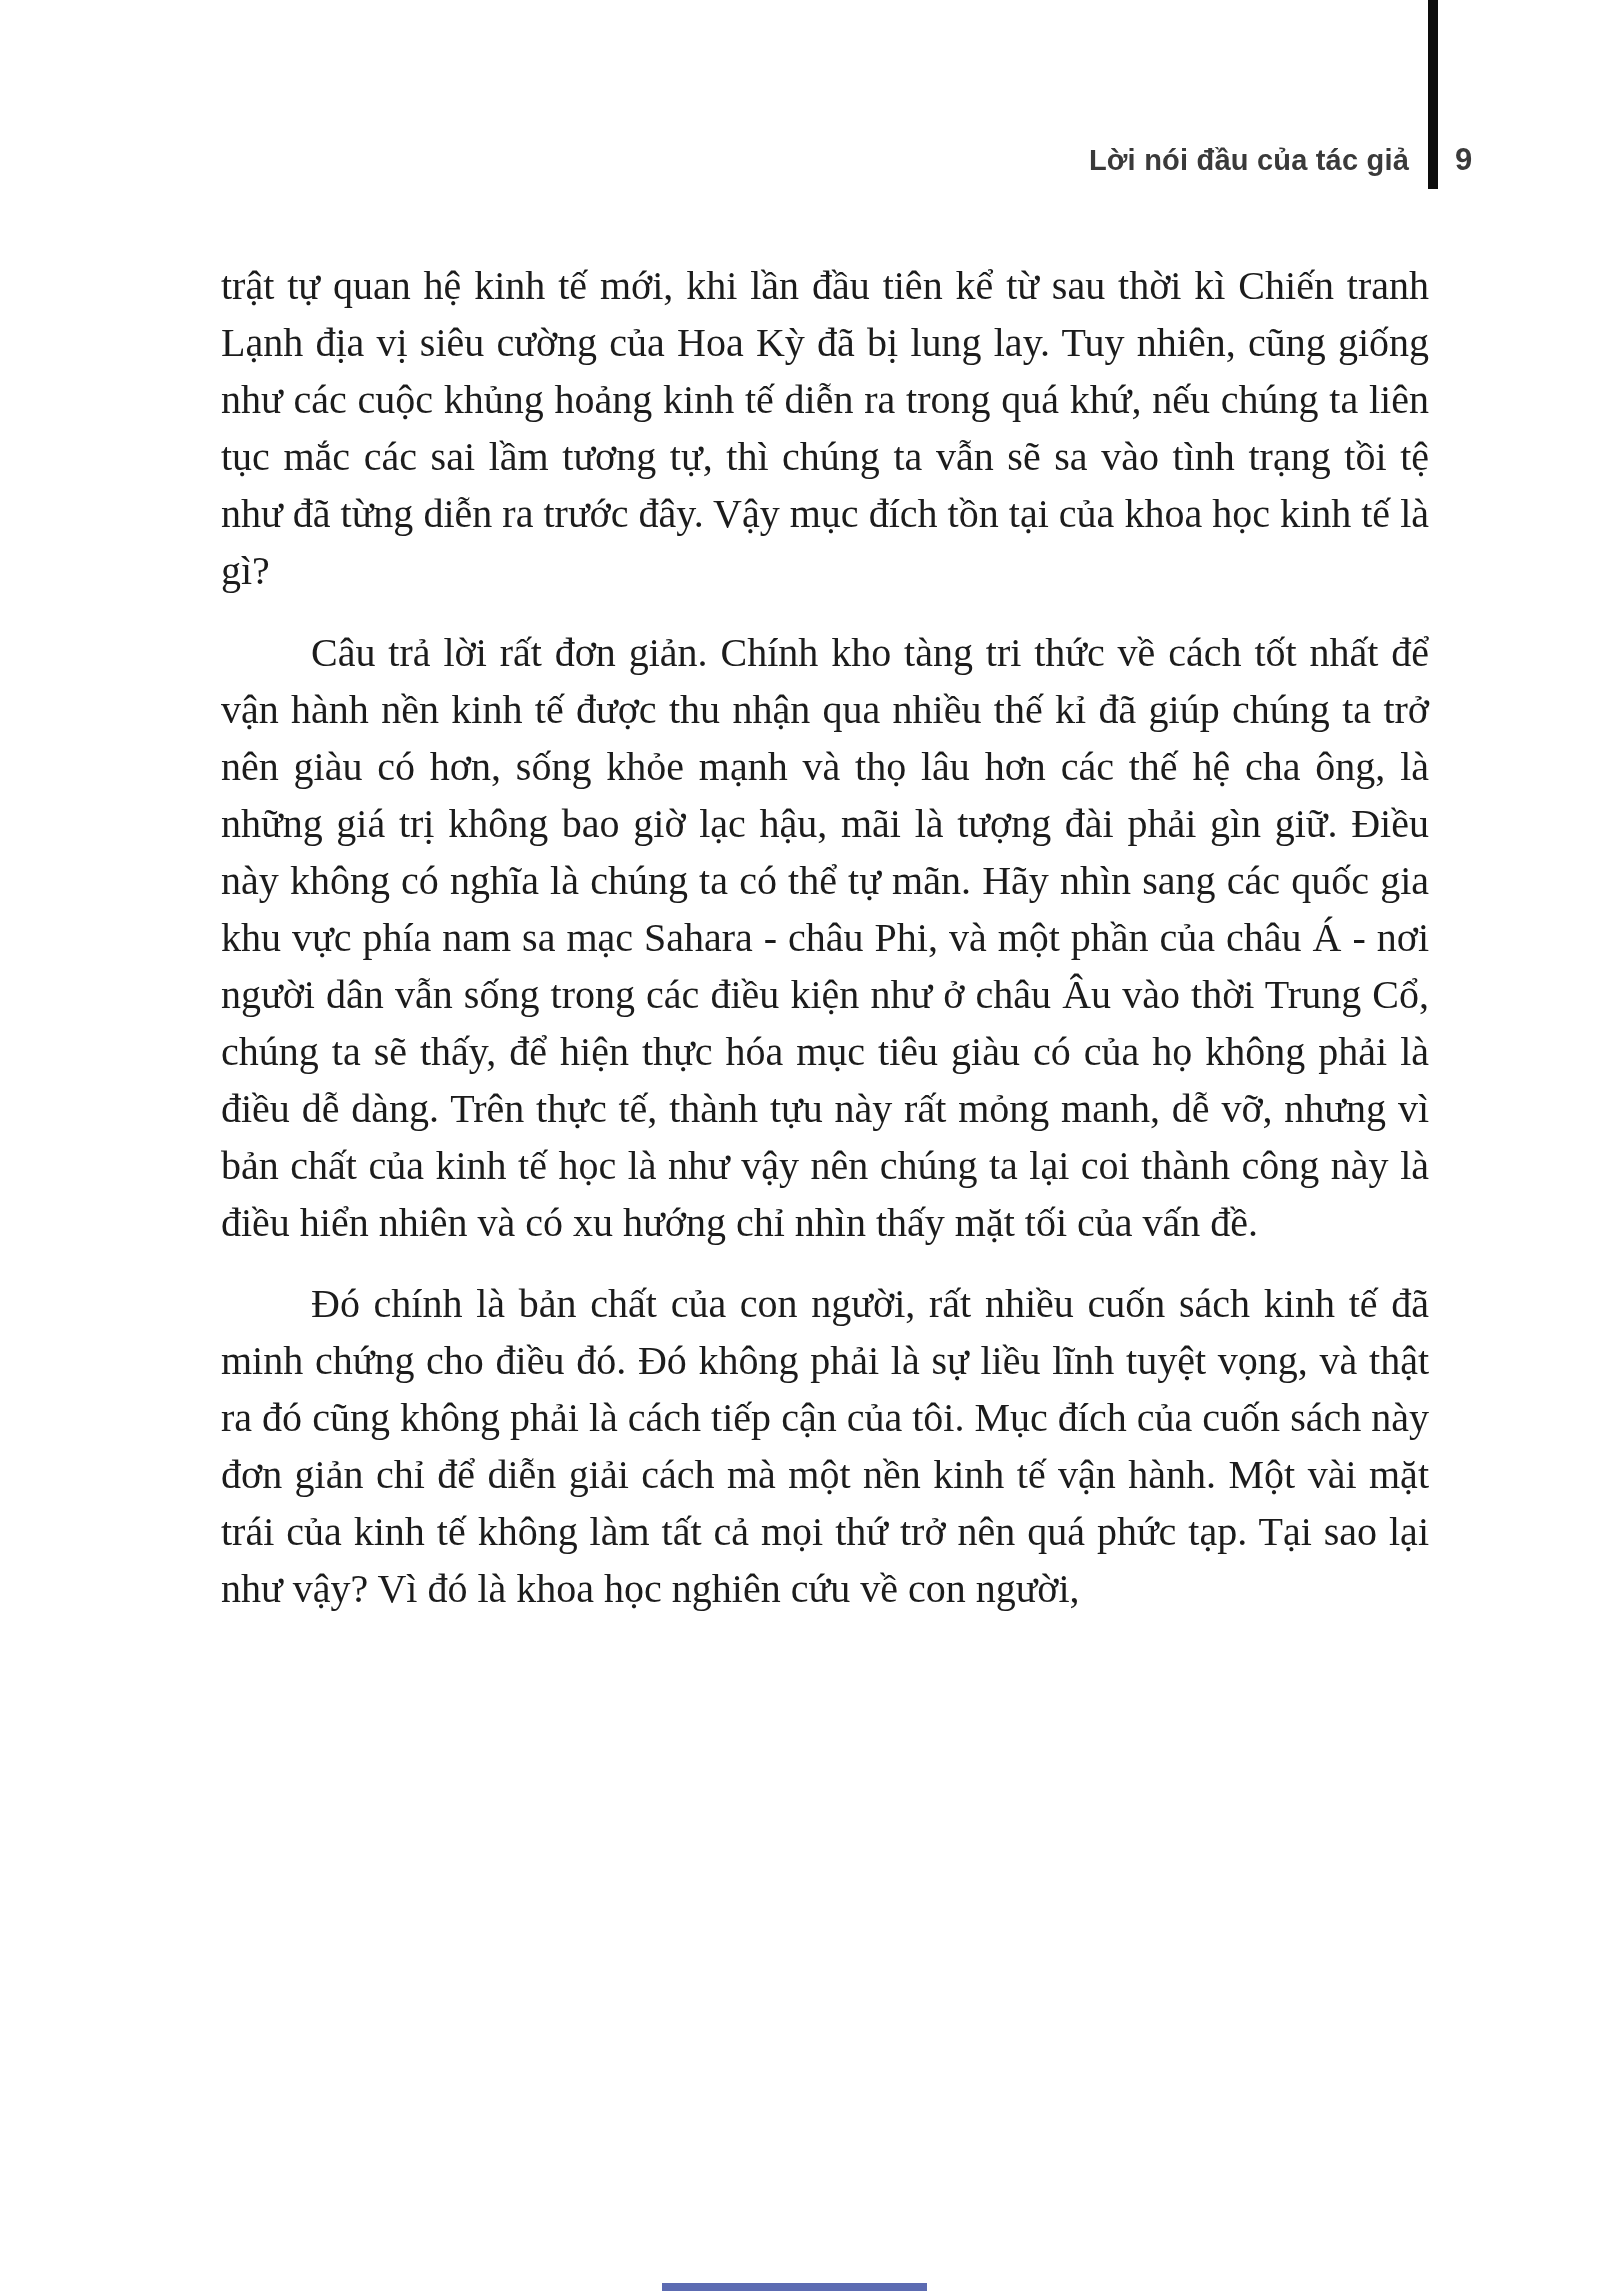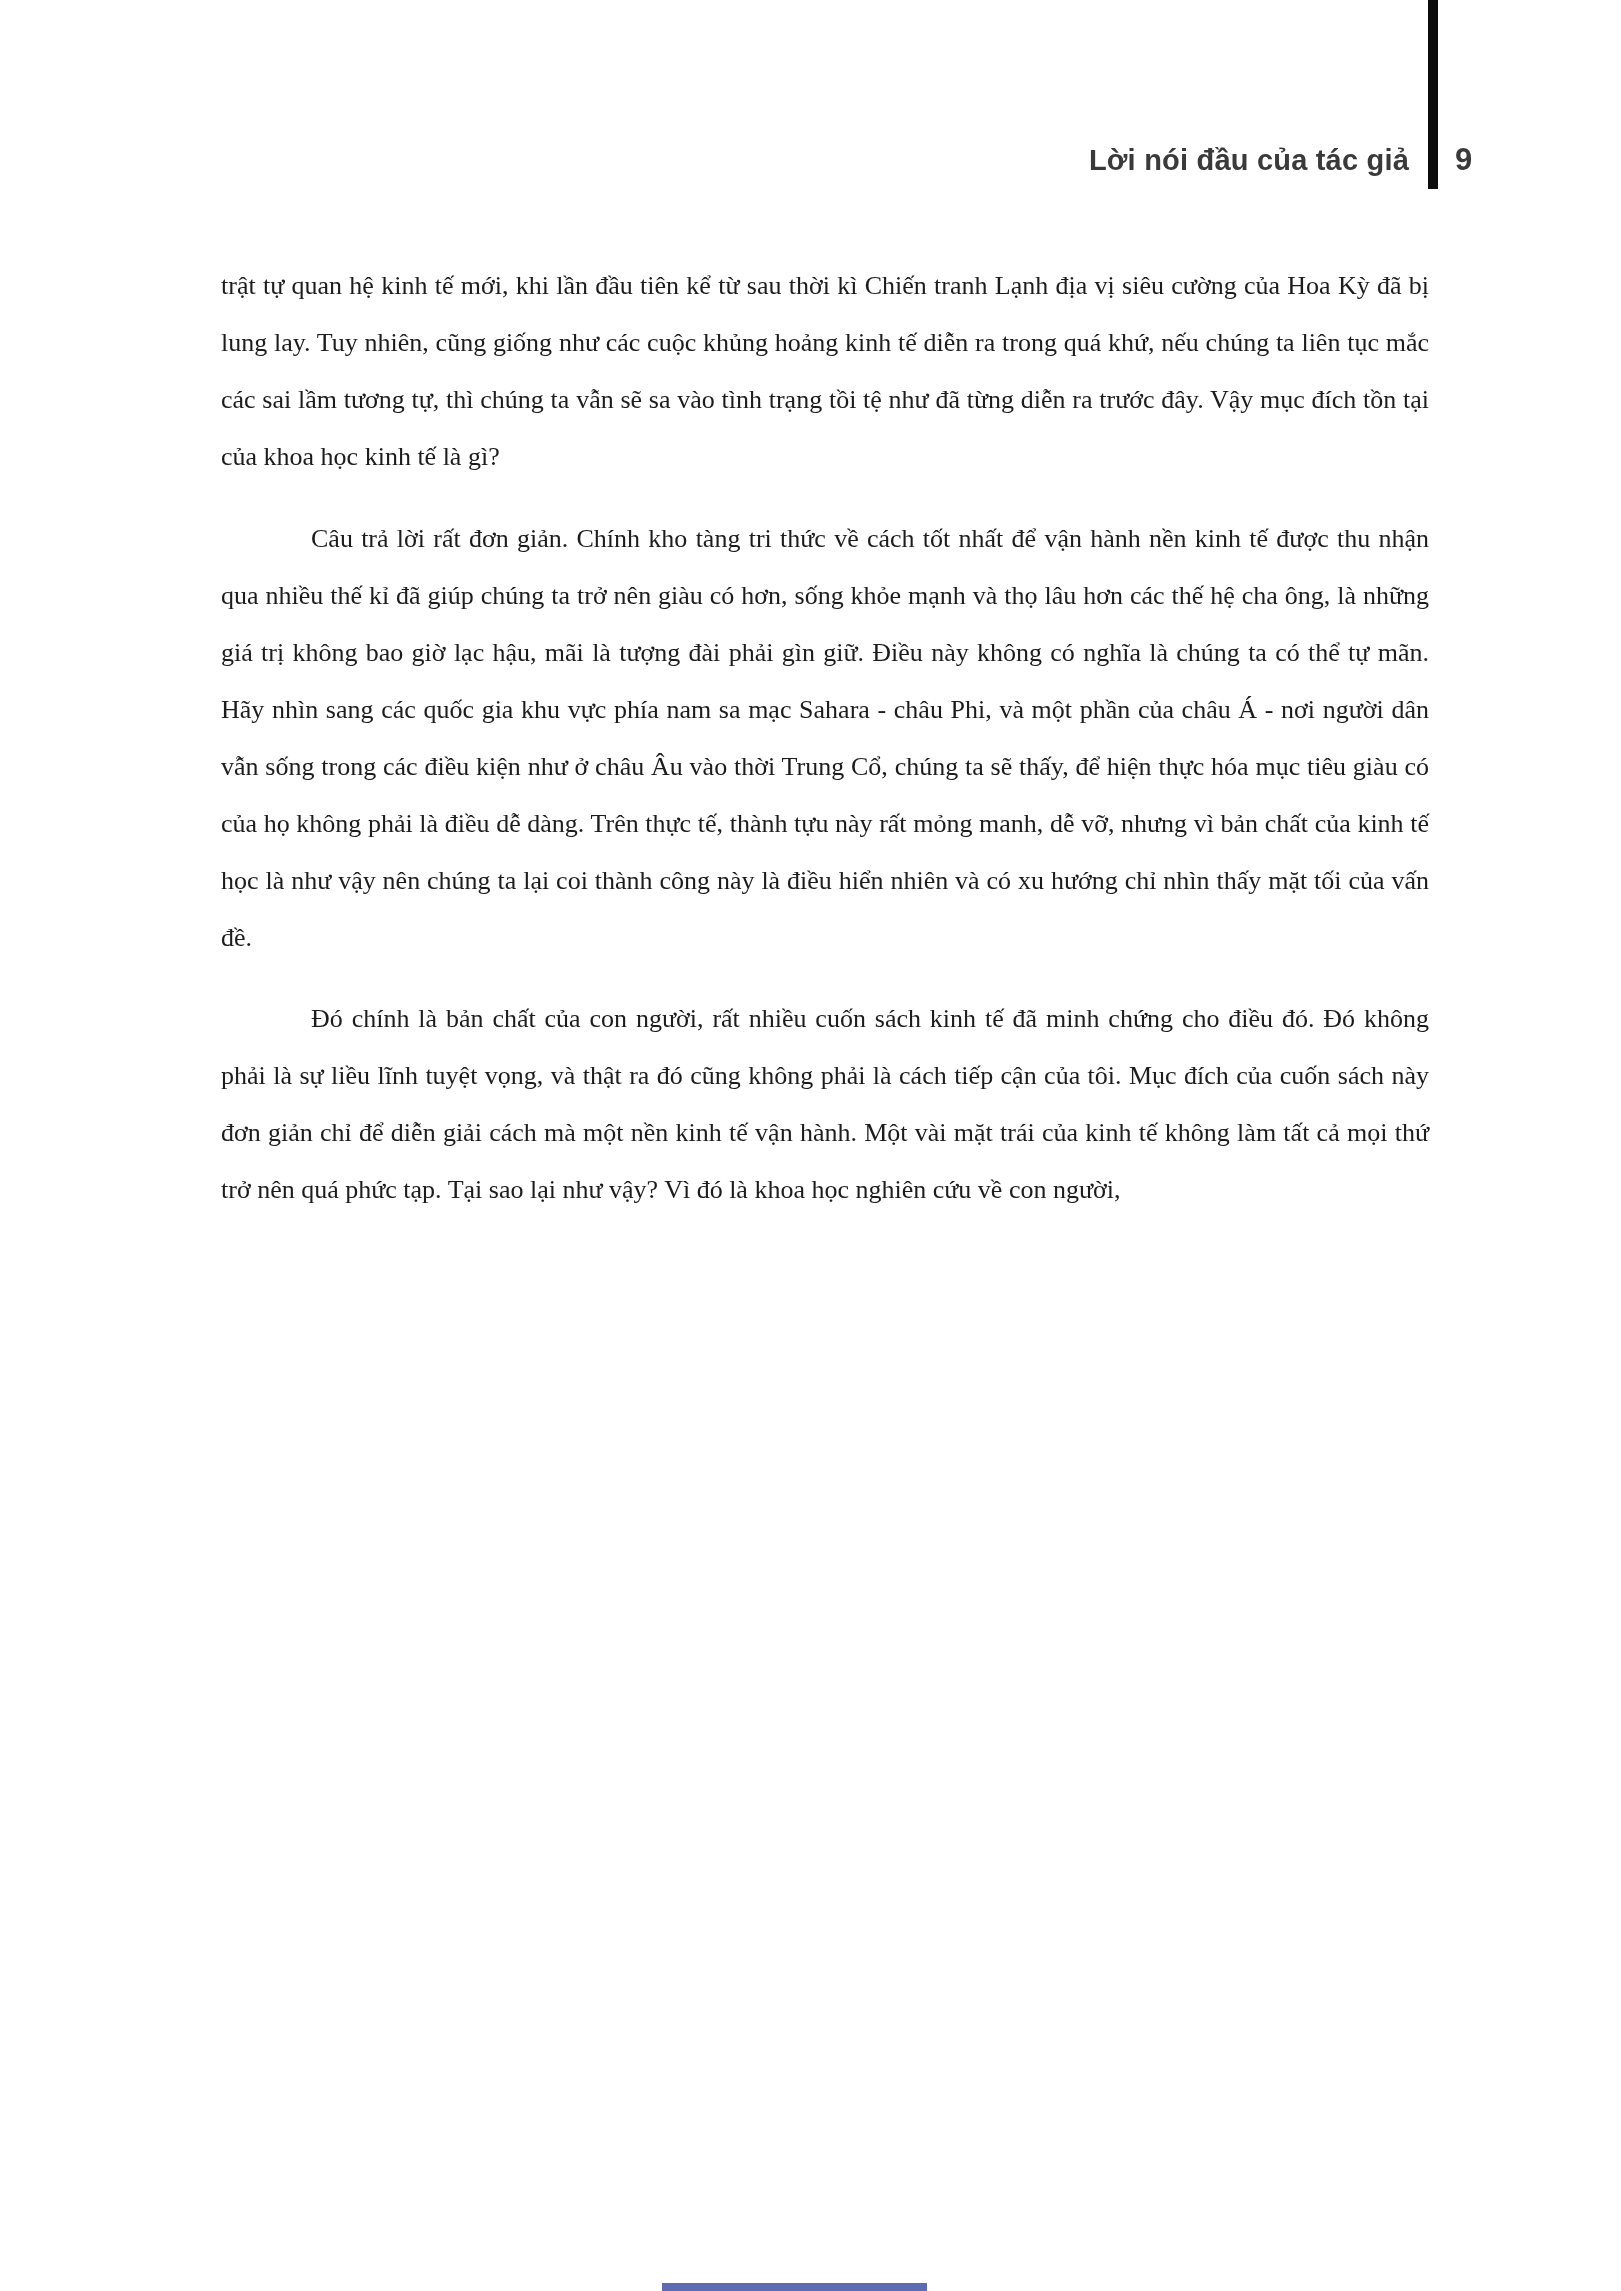--- a/index.html
+++ b/index.html
@@ -41,21 +41,21 @@
       font-family: "Liberation Sans", sans-serif;
       font-weight: 700;
       font-size: 31px;
       color: #3a3a3a;
     }
     .body-text {
       position: absolute;
       left: 221px;
       top: 257px;
       width: 1208px;
-      font-size: 26px;
+      font-size: 40px;
       line-height: 57px;
       color: #1c1c1c;
       text-align: justify;
       text-justify: inter-word;
     }
     .body-text p {
       margin: 0 0 24.6px 0;
     }
     .body-text p.indent {
       text-indent: 90px;

